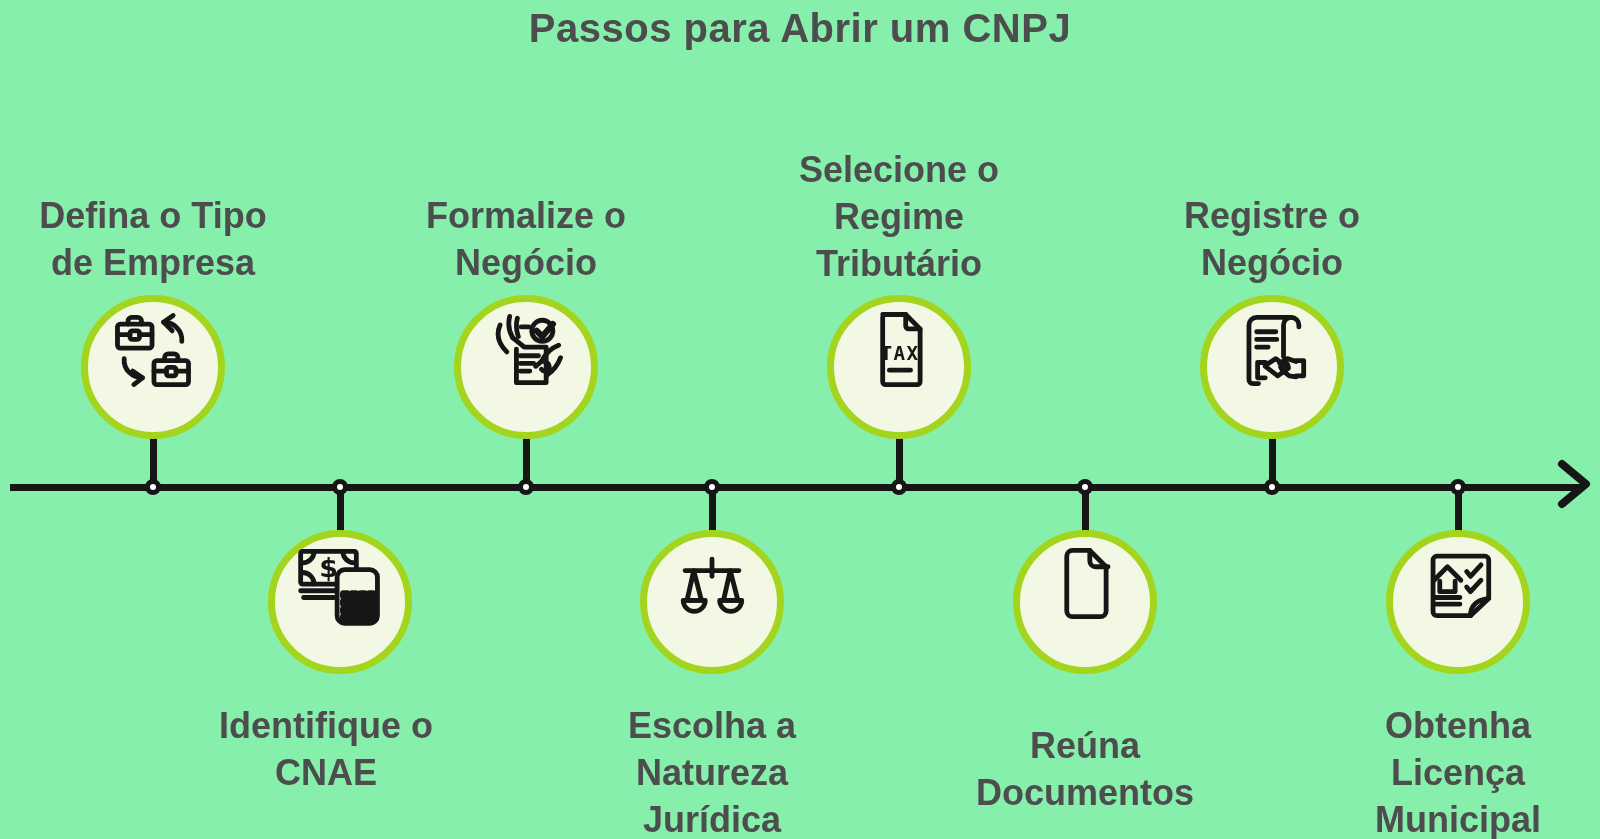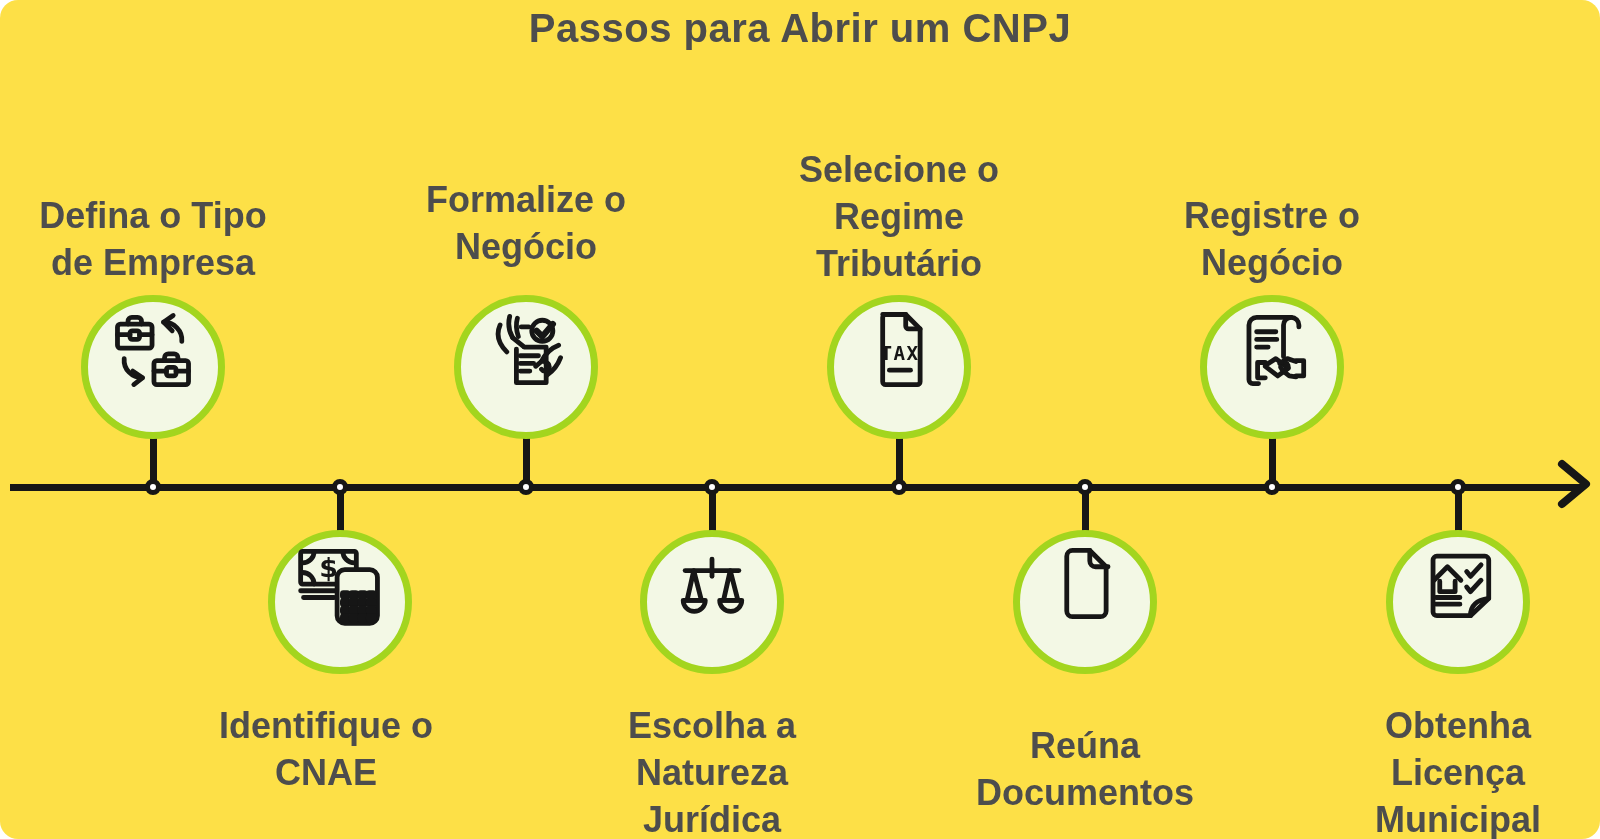--- a/index.html
+++ b/index.html
@@ -3,21 +3,21 @@
 <meta charset="utf-8">
 <style>
   :root{
     --accent:#a3d51e;
     --fill:#f3f8e5;
     --stroke:#161616;
     --text:#4d4d4d;
   }
   html,body{margin:0;padding:0;background:#ffffff;}
   body{font-family:"Liberation Sans",sans-serif;}
-  .canvas{position:relative;width:1600px;height:839px;background:#fde047;overflow:hidden;border-radius:18px;}
+  .canvas{position:relative;width:1600px;height:839px;background:#86efac;overflow:hidden;}
 
   .title{
     position:absolute;top:6px;left:0;width:1600px;text-align:center;
     font-size:40px;font-weight:bold;color:var(--text);letter-spacing:.5px;
   }
 
   .timeline{position:absolute;left:10px;top:484px;width:1572px;height:7px;background:var(--stroke);}
   .arrow{position:absolute;left:1556px;top:457px;}
 
   .step-label{
@@ -121,21 +121,21 @@
   <path d="M61 30 l6 6 l11 -13" style="stroke-width:6.5"></path>
   <path d="M48 47 H71 V84 H40 V49"></path>
   <path d="M44 56 h19 M44 64 h14 M44 72 h10"></path>
   <path d="M84 45 c-8 3 -14 9 -18 17"></path>
   <path d="M66 62 l-6 5"></path>
   <path d="M66 70 a4.5 4.5 0 1 0 4 -7"></path>
   <path d="M86 58 c-3 8 -8 14 -14 18"></path>
           </svg>
         </div>
         <div class="node" style="left: 518px; top: 479px;"></div>
-        <div class="step-label" style="left: 356px; top: 176px;">Formalize o<br>Negócio</div>
+        <div class="step-label" style="left: 356px; top: 192px;">Formalize o<br>Negócio</div>
       </div>
       <div>
         <div class="connector" style="left: 709px; top: 487px; height: 45px;"></div>
         <div class="circle" style="left: 640px; top: 530px;">
           <svg class="icon" viewBox="0 0 100 100" width="96" height="96">
   <path d="M50 23 V41"></path>
   <path d="M22 35 H78"></path>
   <path d="M31 35 L24 66 H39 Z"></path>
   <path d="M69 35 L62 66 H77 Z"></path>
   <path d="M20 66 a11.5 11.5 0 0 0 23 0 z"></path>

